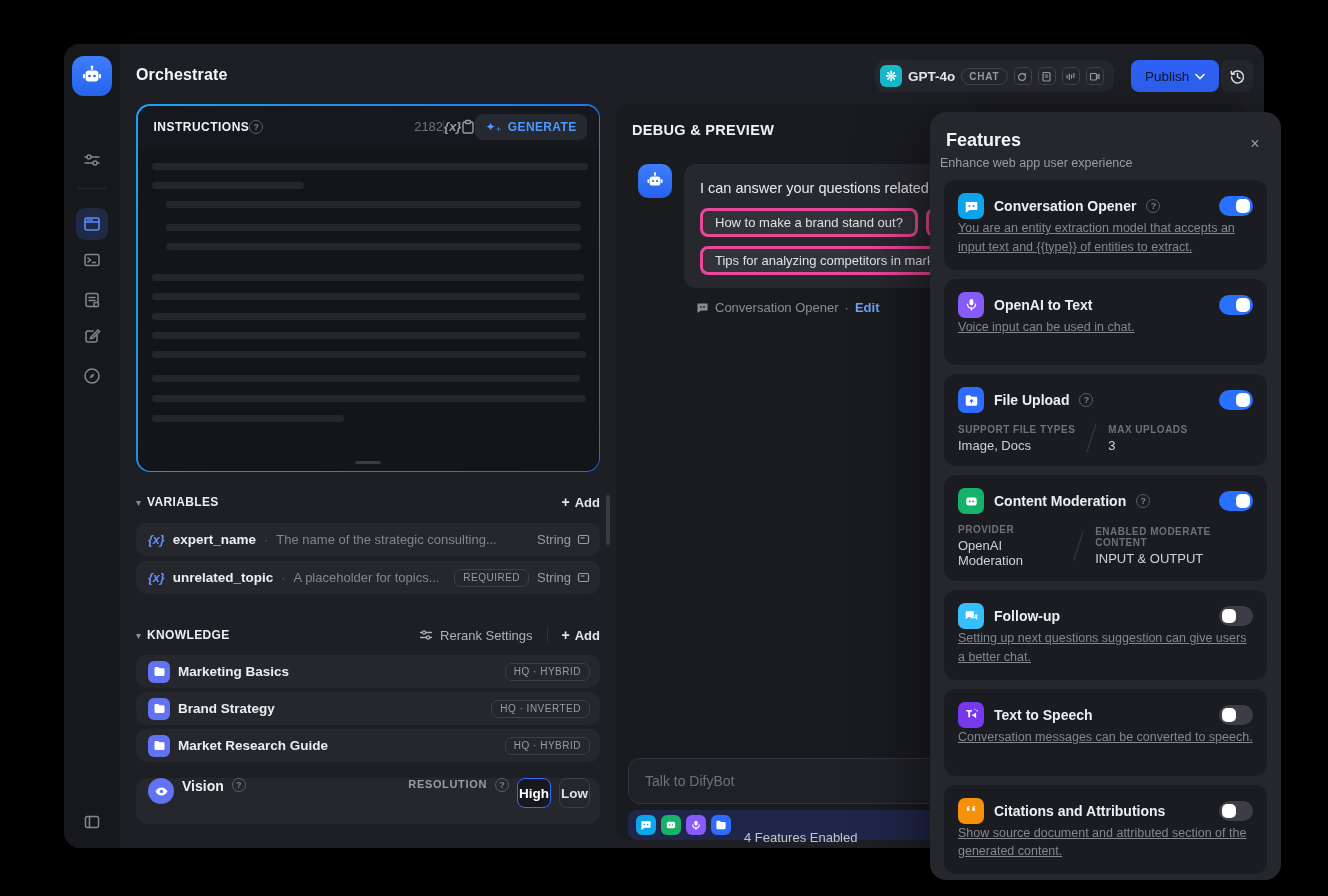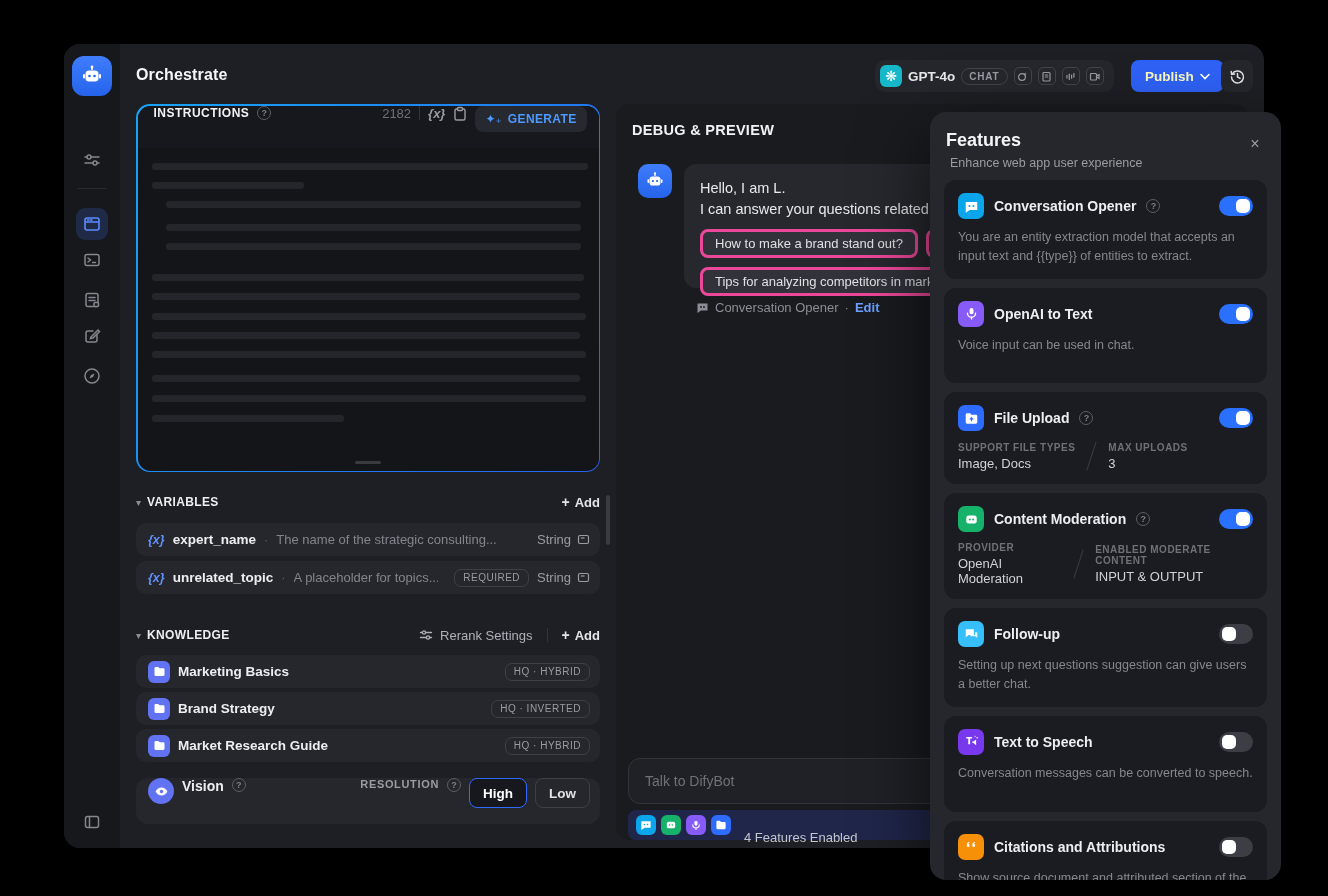--- a/index.html
+++ b/index.html
@@ -22,30 +22,30 @@
 
   
   .hdr-title { position:absolute; left:72px; top:22px; font-size:16px; font-weight:700; color:#f4f5f7; letter-spacing:.01em; }
   .modelbar { position:absolute; top:16px; left:811px; height:32px; background:#26272d; border-radius:10px;
     display:flex; align-items:center; gap:6px; padding:0 10px 0 5px; }
   .mlogo { width:22px; height:22px; border-radius:6px; background:#17b8c9; color:#fff; display:flex; align-items:center; justify-content:center; font-size:14px; }
   .mname { font-size:13.5px; font-weight:600; color:#e8e9ec; }
   .mbadge { font-size:10px; font-weight:600; letter-spacing:.08em; color:#9a9ca3; border:1px solid #43444b; border-radius:9px; padding:2px 7px; }
   .mcap { width:18px; height:18px; border:1px solid #43444b; border-radius:5px; color:#9a9ca3; display:flex; align-items:center; justify-content:center; }
   .mtune { position:absolute; top:16px; left:1080px; width:32px; height:32px; border-radius:8px; display:flex; align-items:center; justify-content:center; color:#9a9ca3; }
-  .publish { position:absolute; top:16px; left:1067px; height:32px; border-radius:8px; background:#2e62f6; color:#fef9c3;
-    font-size:13.5px; font-weight:700; display:flex; align-items:center; gap:6px; padding:0 14px; border:none; cursor:pointer; }
+  .publish { position:absolute; top:16px; left:1067px; height:32px; border-radius:8px; background:#2e62f6; color:#0f172a;
+    font-size:13.5px; font-weight:400; display:flex; align-items:center; gap:6px; padding:0 14px; border:none; cursor:pointer; }
   .histbtn { position:absolute; top:16px; left:1157px; width:32px; height:32px; border-radius:8px; background:#26272d;
     color:#dfe1e5; display:flex; align-items:center; justify-content:center; }
 
   
   .instr { position:absolute; left:72px; top:60px; width:464px; height:368px; border-radius:14px;
     padding:1.5px; background:linear-gradient(120deg,#17a4f5,#2563f0); }
   .instr-in { width:100%; height:100%; border-radius:12.5px; background:#141519; overflow:hidden; position:relative; }
-  .instr-hd { height:42px; background:#17181d; display:flex; align-items:flex-start; padding:0 12px 0 16px; gap:8px; }
+  .instr-hd { height:42px; background:#17181d; display:flex; align-items:center; padding:0 12px 0 16px; }
   .instr-title { font-size:12px; font-weight:700; letter-spacing:.04em; color:#f1f2f4; }
   .help { width:14px; height:14px; border:1.3px solid #5c5e66; border-radius:50%; color:#7c7f87; font-size:9px; font-weight:700;
     display:inline-flex; align-items:center; justify-content:center; }
   .instr-sp { flex:1; }
   .count { font-size:13px; color:#6f7177; }
   .vdiv { width:1px; height:14px; background:#33343a; }
   .tkn { font-size:13px; color:#9a9ca3; font-style:italic; font-weight:600; }
   .clip { color:#9a9ca3; }
   .genbtn { height:26px; background:#272930; border-radius:8px; border:none; display:flex; align-items:center; gap:6px;
     padding:0 10px; cursor:pointer; }
@@ -73,21 +73,21 @@
   .vtype { font-size:13px; color:#9a9ca3; display:flex; align-items:center; gap:6px; }
   .kicon { width:22px; height:22px; border-radius:6px; background:#6172f3; display:flex; align-items:center; justify-content:center; flex:none; }
   .kname { font-size:13.5px; font-weight:600; color:#eceef1; }
 
   
   .vision { position:absolute; left:72px; top:734px; width:464px; height:46px; background:#26272c; border-radius:12px;
     display:flex; align-items:flex-start; gap:8px; padding:0 10px 0 12px; }
   .viscircle { width:26px; height:26px; border-radius:50%; background:#6172f3; display:flex; align-items:center; justify-content:center; }
   .vistitle { font-size:14px; font-weight:700; color:#eceef1; }
   .reslabel { font-size:11px; letter-spacing:.06em; color:#9a9ca3; font-weight:600; }
-  .resbtn { height:30px; border-radius:8px; font-size:13.5px; font-weight:600; padding:0 13px; cursor:pointer;
+  .resbtn { height:30px; border-radius:8px; font-size:13.5px; font-weight:600; padding:0 1px; cursor:pointer;
     display:flex; align-items:center; }
   .resbtn.sel { border:1.5px solid #2e6bff; background:#16181d; color:#fff; }
   .resbtn.unsel { border:1px solid #3f4046; background:transparent; color:#dfe1e5; }
 
   .scrollthumb { position:absolute; left:542px; top:451px; width:4px; height:50px; border-radius:2px; background:#3a3b41; }
 
   
   .debug { position:absolute; left:552px; top:60px; width:632px; height:736px; background:#1a1b1f; border-radius:14px; }
   .dbg-title { position:absolute; left:16px; top:18px; font-size:14.5px; font-weight:700; letter-spacing:.02em; color:#f1f2f4; }
   .avatar { position:absolute; left:22px; top:60px; width:34px; height:34px; border-radius:10px;
@@ -103,30 +103,30 @@
   .talk::placeholder { color:#6f7177; }
   .featbar { position:absolute; left:12px; top:706px; width:608px; height:30px; background:#20264a; border-radius:8px;
     display:flex; align-items:center; gap:5px; padding:0 8px; }
   .fchip { width:20px; height:20px; border-radius:6px; display:flex; align-items:center; justify-content:center; flex:none; }
   .featbar-label { margin-left:8px; font-size:13px; color:#c3c6ce;margin-top:24px; }
 
   
   .features { position:absolute; left:930px; top:112px; width:351px; height:768px; background:#26272c; border-radius:16px;
     box-shadow:0 24px 70px rgba(0,0,0,.65); overflow:hidden; z-index:5; }
   .ft-title { position:absolute; left:16px; top:18px; font-size:18px; font-weight:700; color:#f4f5f7; }
-  .ft-sub { position:absolute; left:20px; top:44px; font-size:12.5px; color:#9a9ca3; }
+  .ft-sub { position:absolute; left:10px; top:44px; font-size:12.5px; color:#9a9ca3; }
   .ft-close { position:absolute; right:16px; top:22px; width:20px; height:20px; color:#9a9ca3; font-size:16px;
     display:flex; align-items:center; justify-content:center; cursor:pointer; }
   .cards { position:absolute; left:14px; top:68px; width:323px; display:flex; flex-direction:column; gap:9px; }
   .fcard { background:#1b1c21; border-radius:12px; padding:13px 14px; }
   .fhead { display:flex; align-items:center; gap:10px; }
   .ficon { width:26px; height:26px; border-radius:7px; display:flex; align-items:center; justify-content:center; flex:none; }
   .ftitle { font-size:14px; font-weight:700; color:#eceef1; }
   .fsp { flex:1; }
-  .fdesc { margin-top:9px; font-size:12.5px; line-height:1.5; color:#84878e; }
+  .fdesc { font-size:12.5px; line-height:1.5; color:#84878e;text-decoration:underline; }
   .ffields { margin-top:10px; display:flex; align-items:center; }
   .ffield .flabel { font-size:10px; letter-spacing:.05em; color:#6f7177; font-weight:600; }
   .ffield .fvalue { margin-top:3px; font-size:13px; color:#d0d2d7; }
   .fslash { width:1px; height:30px; background:#3a3b41; transform:rotate(18deg); margin:0 16px; }
   .toggle { width:34px; height:20px; border-radius:10px; background:#3d3e45; position:relative; cursor:pointer; flex:none; }
   .toggle::after { content:""; position:absolute; top:3px; left:3px; width:14px; height:14px; border-radius:5px; background:#fff; }
   .toggle.on { background:#2970ff; }
   .toggle.on::after { left:auto; right:3px; }
 
   svg { display:block; }
@@ -414,21 +414,20 @@
             <circle cx="12" cy="3" r="1.4" fill="#fff"></circle>
           <rect x="5.5" y="6.5" width="13" height="11" rx="3.5" fill="#fff"></rect>
           <rect x="3" y="10" width="2" height="4.5" rx="1" fill="#fff"></rect>
             <rect x="19" y="10" width="2" height="4.5" rx="1" fill="#fff"></rect>
           <circle cx="9.5" cy="12" r="1.3" fill="#2563eb"></circle>
             <circle cx="14.5" cy="12" r="1.3" fill="#2563eb"></circle>
         </svg>
       </div>
       <div class="bubble">
         <div class="btext">
-          <div>Hello, I am L.</div>
           <div>I can answer your questions related</div>
         </div>
         <div class="chips">
           <span class="chip">How to make a brand stand out?</span>
           <span class="chip">Bes</span>
         </div>
         <div class="chips">
           <span class="chip">Tips for analyzing competitors in market</span>
         </div>
       </div>

